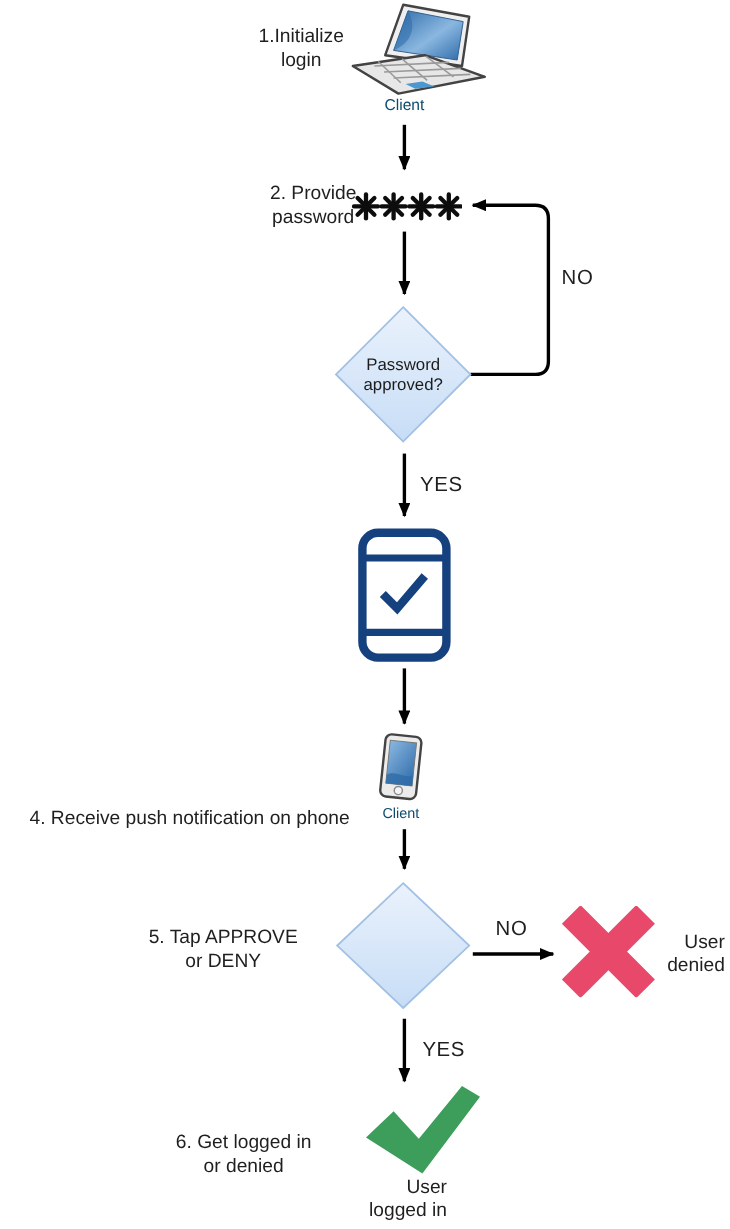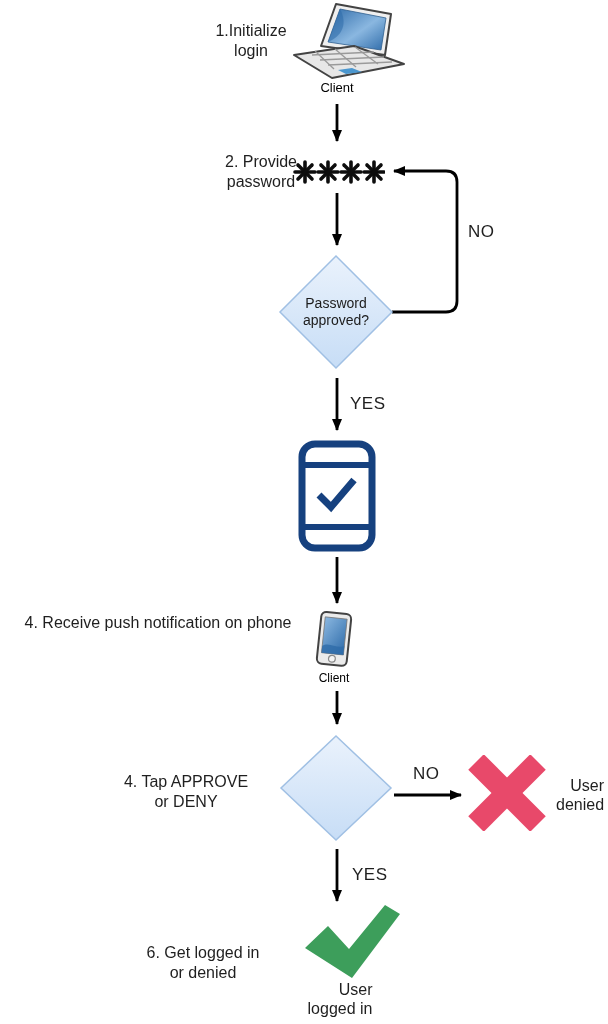--- a/index.html
+++ b/index.html
@@ -4,21 +4,21 @@
 <style>
   html,body{margin:0;padding:0;background:#ffffff;}
   .canvas{
     position:relative;width:608px;height:1024px;background:#fff;overflow:hidden;
     font-family:"Liberation Sans","DejaVu Sans",sans-serif;color:var(--text,#1f1f1f);
   }
   .abs{position:absolute;}
   svg.layer{position:absolute;left:0;top:0;}
   .lbl{position:absolute;white-space:nowrap;color:var(--text,#1f1f1f);}
   .step{font-size:16px;line-height:20px;text-align:center;transform:translateX(-50%);}
-  .caption{font-size:13px;line-height:15px;text-align:center;transform:translateX(-50%);color:#000000;}
+  .caption{font-size:13px;line-height:15px;text-align:center;transform:translateX(-50%);color:#0c4a6e;}
   .edge{font-size:17px;letter-spacing:.5px;}
   .diamond-text{font-size:14px;line-height:17px;text-align:center;transform:translateX(-50%);width:120px;color:#1c1c1c;}
   .result{font-size:16px;line-height:19px;text-align:right;transform:translateX(-50%);}
 </style>
 </head>
 <body>
 
 <div class="canvas">
 
   <svg class="layer" width="608" height="1024" viewBox="0 0 608 1024">
@@ -143,26 +143,26 @@
   <div class="lbl edge" style="left:468px;top:222px">NO</div>
 
   <div class="lbl diamond-text" style="left:336px;top:295px">
     <span>Password</span><br>
     <span>approved?</span>
   </div>
 
   <div class="lbl edge" style="left:350px;top:394px">YES</div>
 
 
-  <div class="lbl step" style="left:158px;top:613px">4. Receive push notification on phone</div>
+  <div class="lbl step" style="left:158px;top:673px">4. Receive push notification on phone</div>
 
   <div class="lbl caption" style="left:334px;top:671px;font-size:12px">Client</div>
 
   <div class="lbl step" style="left:186px;top:772px">
-    <span>4. Tap APPROVE</span><br>
+    <span>5. Tap APPROVE</span><br>
     <span>or DENY</span>
   </div>
 
   <div class="lbl edge" style="left:413px;top:764px">NO</div>
 
 
   <div class="lbl result" style="left:580px;top:776px">
     <span>User</span><br>
     <span>denied</span>
   </div>

